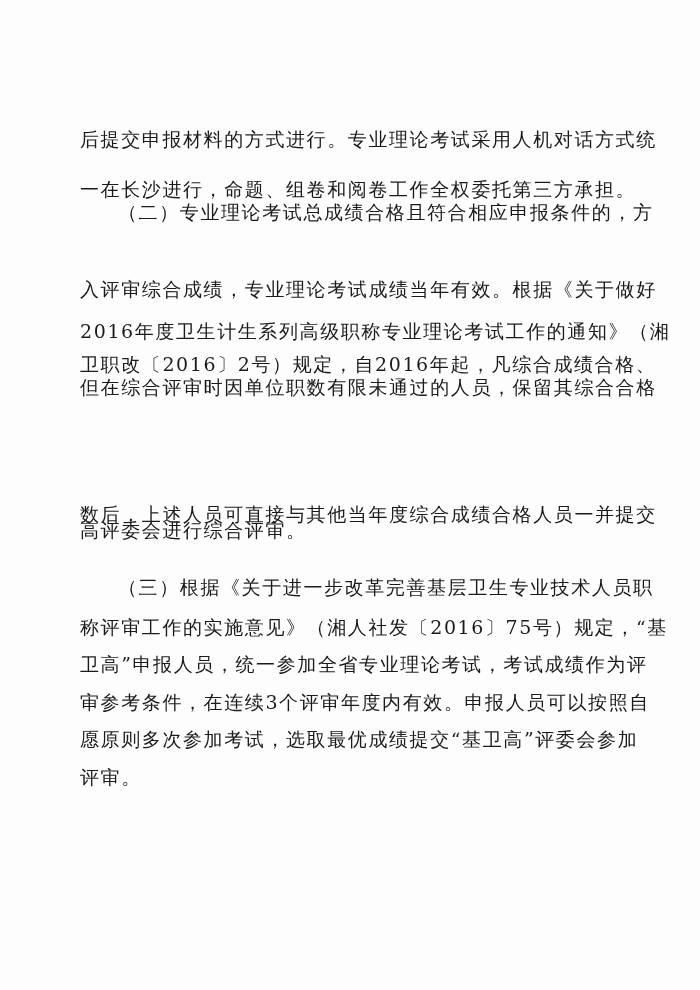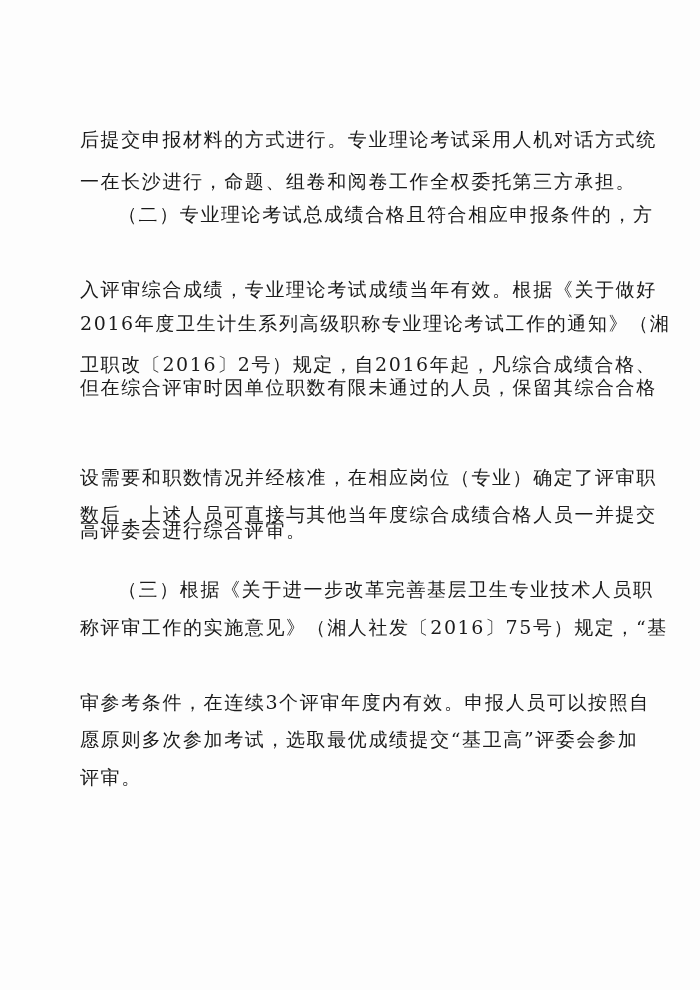--- a/index.html
+++ b/index.html
@@ -1,35 +1,35 @@
 <!DOCTYPE html>
 <html><head>
 <meta charset="utf-8">
 <style>
   html, body { margin:0; padding:0; background:#ffffff; }
   body { width:700px; height:990px; position:relative; overflow:hidden;
          font-family:"DejaVu Serif","Liberation Serif",serif; color:#1a1a1a; }
   .page { position:absolute; left:0; top:0; width:700px; height:990px; background:#fdfdfd; }
   .line { position:absolute; left:80px; width:520px; font-size:19px; line-height:22px;
           white-space:nowrap; letter-spacing:1.6px; text-align:justify; }
-  .indent { left:118px; width:482px; }
+  .indent { left:118px; width:482px;font-family:Liberation Mono, monospace; }
 </style>
 </head>
 <body>
 
 <div class="page">
   <div class="line" style="top:128px">后提交申报材料的方式进行。专业理论考试采用人机对话方式统</div>
-  <div class="line" style="top:170px">一在长沙进行，命题、组卷和阅卷工作全权委托第三方承担。</div>
+  <div class="line" style="top:178px">一在长沙进行，命题、组卷和阅卷工作全权委托第三方承担。</div>
   <div class="line indent" style="top:203px">（二）专业理论考试总成绩合格且符合相应申报条件的，方</div>
   <div class="line" style="top:278px">入评审综合成绩，专业理论考试成绩当年有效。根据《关于做好</div>
-  <div class="line" style="top:312px">2016年度卫生计生系列高级职称专业理论考试工作的通知》（湘</div>
+  <div class="line" style="top:320px">2016年度卫生计生系列高级职称专业理论考试工作的通知》（湘</div>
   <div class="line" style="top:353px">卫职改〔2016〕2号）规定，自2016年起，凡综合成绩合格、</div>
   <div class="line" style="top:376px">但在综合评审时因单位职数有限未通过的人员，保留其综合合格</div>
-  <div class="line" style="top:466px">设需要和职数情况并经核准，在相应岗位（专业）确定了评审职</div>
   <div class="line" style="top:503px">数后，上述人员可直接与其他当年度综合成绩合格人员一并提交</div>
   <div class="line" style="top:519px">高评委会进行综合评审。</div>
   <div class="line indent" style="top:578px">（三）根据《关于进一步改革完善基层卫生专业技术人员职</div>
   <div class="line" style="top:616px">称评审工作的实施意见》（湘人社发〔2016〕75号）规定，“基</div>
+  <div class="line" style="top:653px">卫高”申报人员，统一参加全省专业理论考试，考试成绩作为评</div>
   <div class="line" style="top:691px">审参考条件，在连续3个评审年度内有效。申报人员可以按照自</div>
   <div class="line" style="top:728px">愿原则多次参加考试，选取最优成绩提交“基卫高”评委会参加</div>
   <div class="line" style="top:766px">评审。</div>
 
 </div>
 
 </body></html>

